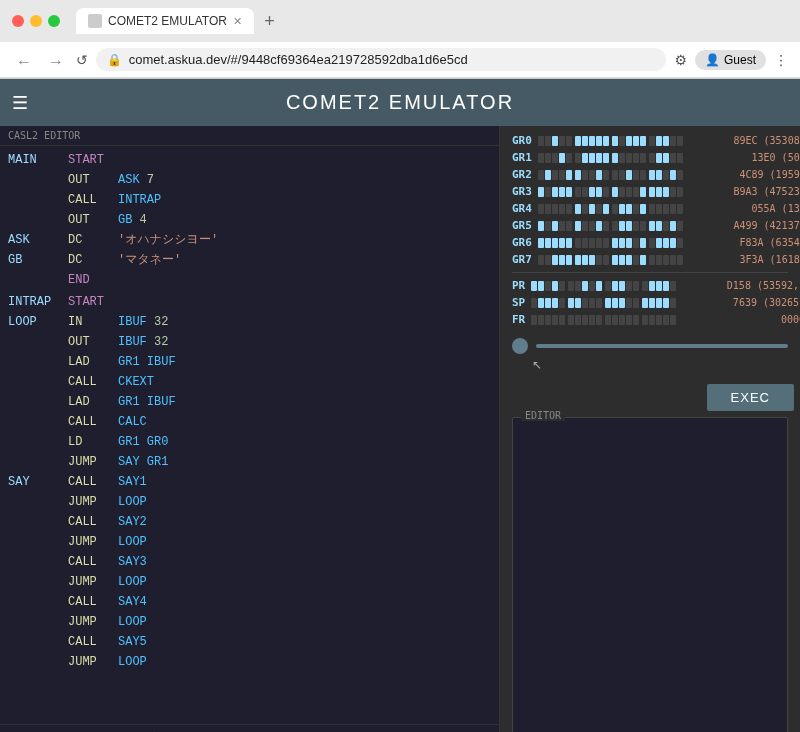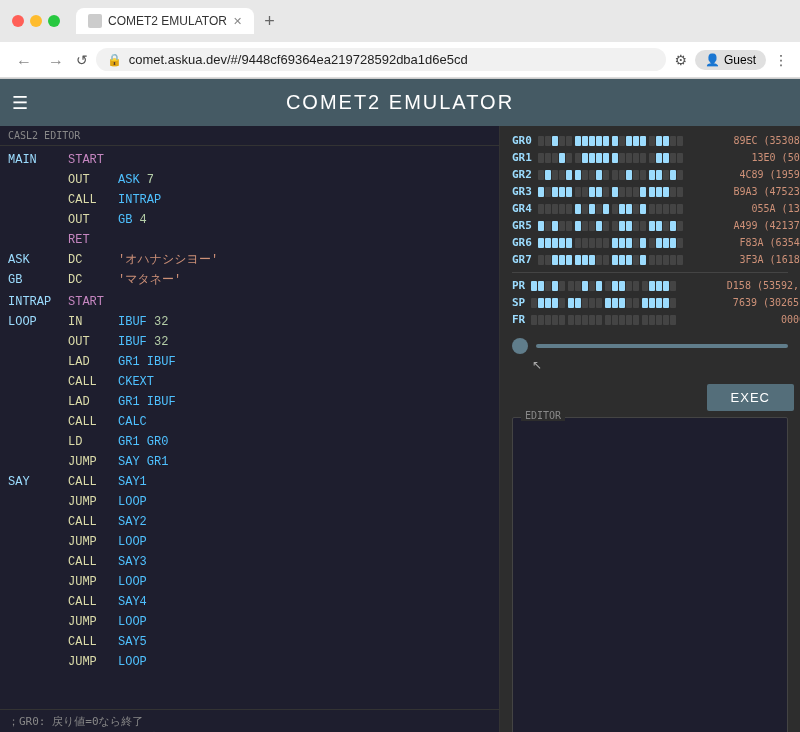--- a/index.html
+++ b/index.html
@@ -326,23 +326,23 @@
 <div class="main-content">
 
   <div class="editor-panel">
     <div class="editor-label">CASL2 EDITOR</div>
     <div class="editor-content">
 
     <div class="code-line"><span style="color:#9cdcfe;width:60px;display:inline-block;">MAIN</span><span style="color:#c586c0;width:50px;display:inline-block;">START</span></div>
         <div class="code-line"><span style="color:#9cdcfe;width:60px;display:inline-block;"></span><span style="color:#dcdcaa;width:50px;display:inline-block;">OUT</span><span style="color:#4fc1ff;">ASK</span><span style="color:#ccc;"> </span><span style="color:#b5cea8;">7</span></div>
         <div class="code-line"><span style="color:#9cdcfe;width:60px;display:inline-block;"></span><span style="color:#dcdcaa;width:50px;display:inline-block;">CALL</span><span style="color:#4fc1ff;">INTRAP</span></div>
         <div class="code-line"><span style="color:#9cdcfe;width:60px;display:inline-block;"></span><span style="color:#dcdcaa;width:50px;display:inline-block;">OUT</span><span style="color:#4fc1ff;">GB</span><span style="color:#ccc;"> </span><span style="color:#b5cea8;">4</span></div>
-        <div class="code-line"><span style="color:#9cdcfe;width:60px;display:inline-block;"></span><span style="color:#c586c0;width:50px;display:inline-block;">RET</span></div>
         <div class="code-line"><span style="color:#9cdcfe;width:60px;display:inline-block;">ASK</span><span style="color:#dcdcaa;width:50px;display:inline-block;">DC</span><span style="color:#ce9178;">'オハナシシヨー'</span></div>
         <div class="code-line"><span style="color:#9cdcfe;width:60px;display:inline-block;">GB</span><span style="color:#dcdcaa;width:50px;display:inline-block;">DC</span><span style="color:#ce9178;">'マタネー'</span></div>
+        <div class="code-line"><span style="color:#9cdcfe;width:60px;display:inline-block;"></span><span style="color:#c586c0;width:50px;display:inline-block;">END</span></div>
         <div class="code-line"><span style="color:#9cdcfe;width:60px;display:inline-block;"></span><span style="color:#dcdcaa;width:50px;display:inline-block;"></span></div>
         <div class="code-line"><span style="color:#9cdcfe;width:60px;display:inline-block;">INTRAP</span><span style="color:#c586c0;width:50px;display:inline-block;">START</span></div>
         <div class="code-line"><span style="color:#9cdcfe;width:60px;display:inline-block;">LOOP</span><span style="color:#dcdcaa;width:50px;display:inline-block;">IN</span><span style="color:#4fc1ff;">IBUF</span><span style="color:#ccc;"> </span><span style="color:#b5cea8;">32</span></div>
         <div class="code-line"><span style="color:#9cdcfe;width:60px;display:inline-block;"></span><span style="color:#dcdcaa;width:50px;display:inline-block;">OUT</span><span style="color:#4fc1ff;">IBUF</span><span style="color:#ccc;"> </span><span style="color:#b5cea8;">32</span></div>
         <div class="code-line"><span style="color:#9cdcfe;width:60px;display:inline-block;"></span><span style="color:#dcdcaa;width:50px;display:inline-block;">LAD</span><span style="color:#4fc1ff;">GR1</span><span style="color:#ccc;"> </span><span style="color:#4fc1ff;">IBUF</span></div>
         <div class="code-line"><span style="color:#9cdcfe;width:60px;display:inline-block;"></span><span style="color:#dcdcaa;width:50px;display:inline-block;">CALL</span><span style="color:#4fc1ff;">CKEXT</span></div>
         <div class="code-line"><span style="color:#9cdcfe;width:60px;display:inline-block;"></span><span style="color:#dcdcaa;width:50px;display:inline-block;">LAD</span><span style="color:#4fc1ff;">GR1</span><span style="color:#ccc;"> </span><span style="color:#4fc1ff;">IBUF</span></div>
         <div class="code-line"><span style="color:#9cdcfe;width:60px;display:inline-block;"></span><span style="color:#dcdcaa;width:50px;display:inline-block;">CALL</span><span style="color:#4fc1ff;font-family:Liberation Mono, monospace;">CALC</span></div>
         <div class="code-line"><span style="color:#9cdcfe;width:60px;display:inline-block;"></span><span style="color:#dcdcaa;width:50px;display:inline-block;">LD</span><span style="color:#4fc1ff;">GR1</span><span style="color:#ccc;"> </span><span style="color:#4fc1ff;">GR0</span></div>
         <div class="code-line"><span style="color:#9cdcfe;width:60px;display:inline-block;"></span><span style="color:#dcdcaa;width:50px;display:inline-block;">JUMP</span><span style="color:#4fc1ff;">SAY</span><span style="color:#ccc;"> </span><span style="color:#4fc1ff;">GR1</span></div>
@@ -351,21 +351,20 @@
         <div class="code-line"><span style="color:#9cdcfe;width:60px;display:inline-block;"></span><span style="color:#dcdcaa;width:50px;display:inline-block;">CALL</span><span style="color:#4fc1ff;">SAY2</span></div>
         <div class="code-line"><span style="color:#9cdcfe;width:60px;display:inline-block;"></span><span style="color:#dcdcaa;width:50px;display:inline-block;">JUMP</span><span style="color:#4fc1ff;">LOOP</span></div>
         <div class="code-line"><span style="color:#9cdcfe;width:60px;display:inline-block;"></span><span style="color:#dcdcaa;width:50px;display:inline-block;">CALL</span><span style="color:#4fc1ff;">SAY3</span></div>
         <div class="code-line"><span style="color:#9cdcfe;width:60px;display:inline-block;"></span><span style="color:#dcdcaa;width:50px;display:inline-block;">JUMP</span><span style="color:#4fc1ff;">LOOP</span></div>
         <div class="code-line"><span style="color:#9cdcfe;width:60px;display:inline-block;"></span><span style="color:#dcdcaa;width:50px;display:inline-block;">CALL</span><span style="color:#4fc1ff;">SAY4</span></div>
         <div class="code-line"><span style="color:#9cdcfe;width:60px;display:inline-block;"></span><span style="color:#dcdcaa;width:50px;display:inline-block;">JUMP</span><span style="color:#4fc1ff;">LOOP</span></div>
         <div class="code-line"><span style="color:#9cdcfe;width:60px;display:inline-block;"></span><span style="color:#dcdcaa;width:50px;display:inline-block;">CALL</span><span style="color:#4fc1ff;">SAY5</span></div>
         <div class="code-line"><span style="color:#9cdcfe;width:60px;display:inline-block;"></span><span style="color:#dcdcaa;width:50px;display:inline-block;">JUMP</span><span style="color:#4fc1ff;">LOOP</span></div>
       </div>
     <div class="editor-status">
-      <div>；GR0: 戻り値=0なら終了</div>
       <div>；GR1: TNPUT_BUFにのアドレス</div>
     </div>
   </div>
 
   <div class="register-panel">
     <div class="registers-area">
 
     <div class="reg-row">
     <span style="color:#9cdcfe;width:30px;font-weight:bold;font-family:monospace;font-size:11px;">GR0</span>
     <div style="display:flex;gap:3px;flex:1;margin:0 6px;">

